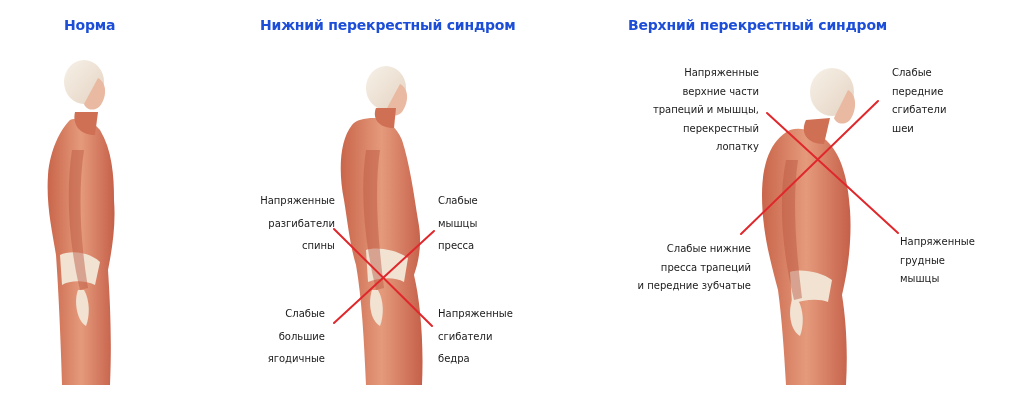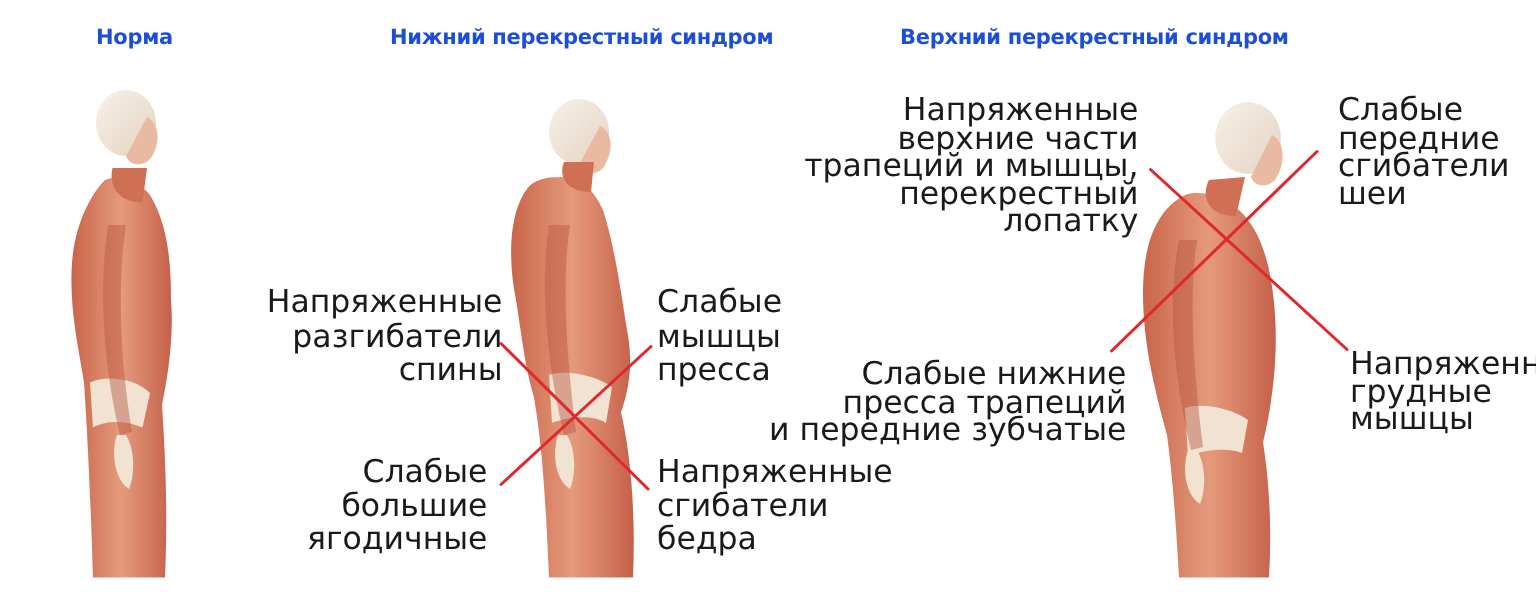--- a/index.html
+++ b/index.html
@@ -1,19 +1,19 @@
 <!DOCTYPE html>
 <html><head>
 <meta charset="utf-8">
 <style>
   html, body { margin:0; padding:0; background:#ffffff; }
   body { width:1024px; height:400px; position:relative; overflow:hidden;
          font-family:"DejaVu Sans","Liberation Sans",sans-serif; color:#111; }
   .title { position:absolute; top:17px; font-weight:bold; font-size:14px; letter-spacing:-0.2px; white-space:nowrap; color:#1d4ed8; }
-  .label { position:absolute; font-size:21px; line-height:22.5px; color:#1a1a1a; white-space:nowrap; }
+  .label { position:absolute; font-size:10px; line-height:22.5px; color:#1a1a1a; white-space:nowrap; }
   .label.right { text-align:right; }
   .label.left { text-align:left; }
   .label div { display:block; }
   svg.figures { position:absolute; left:0; top:0; }
 </style>
 </head>
 <body>
 
 <svg class="figures" width="1024" height="400" viewBox="0 0 1024 400">
   <defs>
@@ -64,21 +64,21 @@
   </g>
 
   <g stroke="#e0282c" stroke-width="2" stroke-linecap="round">
     <line x1="767" y1="113" x2="898" y2="233"></line>
     <line x1="878" y1="101" x2="741" y2="234"></line>
   </g>
 </svg>
 
 <div class="title" style="left:64px;">Норма</div>
 <div class="title" style="left:218px;margin-left:42px;">Нижний перекрестный синдром</div>
-<div class="title" style="left:600px;">Верхний перекрестный синдром</div>
+<div class="title" style="left:628px;">Верхний перекрестный синдром</div>
 
 <div class="label right" style="right:689px; top:190px;">
   <div>Напряженные</div>
   <div>разгибатели</div>
   <div>спины</div>
 </div>
 <div class="label left" style="left:438px; top:190px;">
   <div>Слабые</div>
   <div>мышцы</div>
   <div>пресса</div>

